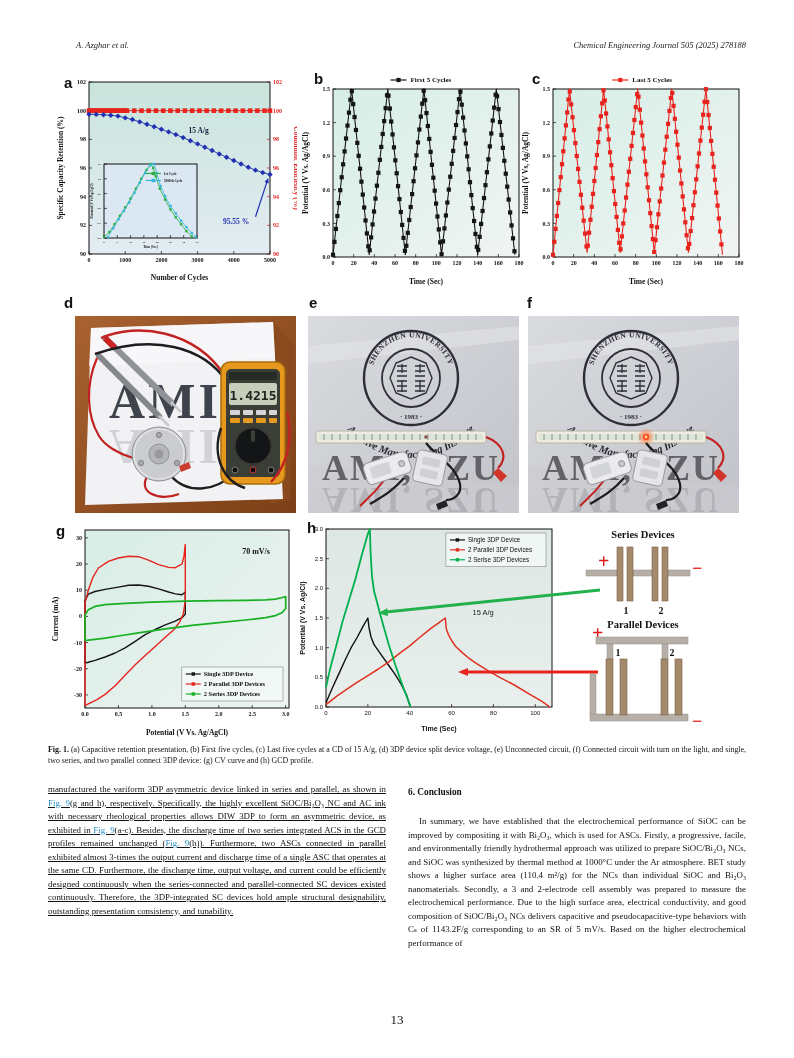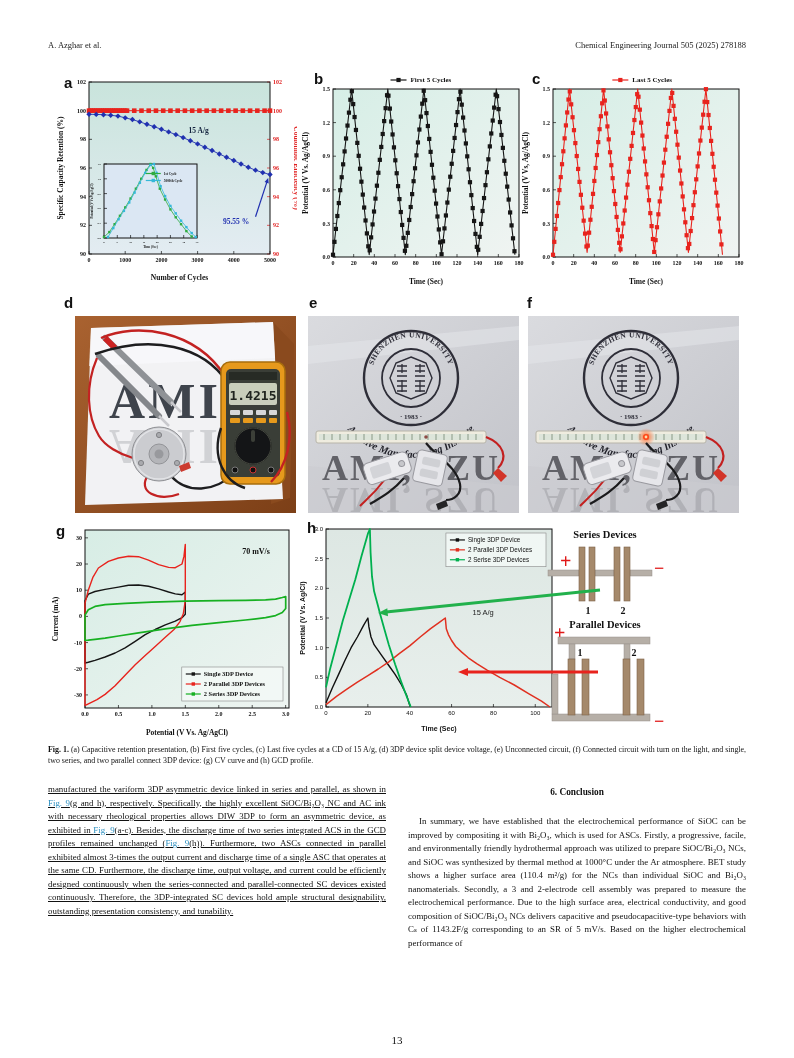--- a/index.html
+++ b/index.html
@@ -1,34 +1,34 @@
 <!DOCTYPE html>
 <html><head>
 <meta charset="utf-8">
 <style>
   html,body{margin:0;padding:0;background:#888;}
   .page{position:relative;width:794px;height:1058px;background:#fff;overflow:hidden;
         font-family:"Liberation Serif","DejaVu Serif",serif;color:#111;}
-  .hdr{position:absolute;top:40px;font-size:8.5px;color:#222;}
+  .hdr{position:absolute;top:40px;font-size:8.5px;font-style:italic;color:#222;margin-left:28px;}
   .hdr.left{left:48px;} .hdr.right{right:48px;}
   .panel-letter{position:absolute;font-family:"Liberation Sans","DejaVu Sans",sans-serif;
         font-weight:bold;font-size:15px;color:#111;z-index:6;}
   .chart,.photo,.diagram{position:absolute;}
   .chart svg,.photo svg,.diagram svg{display:block;width:100%;height:100%;}
   .chart-inset{position:absolute;left:34px;top:84px;width:112px;height:90px;z-index:3;}
   .overlay-arrows{position:absolute;left:300px;top:520px;width:460px;height:220px;z-index:5;pointer-events:none;}
   .caption{position:absolute;left:48px;top:744px;width:698px;font-size:7.9px;line-height:1.45;
         text-align:justify;color:#111;}
   .caption b{font-weight:bold;}
   .col{position:absolute;top:783px;width:338px;font-size:8.9px;line-height:1.52;text-align:justify;}
   .col.left{left:48px;text-decoration:underline;} .col.right{left:408px;}
-  .col .heading{font-weight:bold;font-size:9.3px;margin:2px 0 16px 0;text-align:center;}
+  .col .heading{font-weight:bold;font-size:9.3px;margin:2px 0 16px 0;text-align:left;}
   .para-indent{text-indent:11px;}
   .link{color:#2b8fc0;}
-  .pagenum{position:absolute;left:0;right:0;top:1012px;text-align:center;font-size:11px;margin-top:22px;}
+  .pagenum{position:absolute;left:0;right:0;top:1012px;text-align:center;font-size:13px;}
 </style>
 </head>
 <body>
 
 <div class="page">
 
   <div class="hdr left">A. Azghar et al.</div>
   <div class="hdr right">Chemical Engineering Journal 505 (2025) 278188</div>
 
   <div class="panel-letter" style="left:64px;top:74px">a</div>
@@ -930,21 +930,21 @@
         </g>
         <g transform="translate(122,152) rotate(12)">
           <rect x="-15" y="-16" width="30" height="32" rx="4" fill="#e6e6ea" stroke="#99999f"></rect>
           <rect x="-9" y="-10" width="18" height="8" rx="2" fill="#cfd0d4"></rect>
           <rect x="-9" y="2" width="18" height="8" rx="2" fill="#cfd0d4"></rect>
         </g>
       </g>
     </svg>
   </div>
 
-  <div class="diagram" style="left:522px;top:524px;width:206px;height:216px">
+  <div class="diagram" style="left:560px;top:524px;width:206px;height:216px">
     <svg viewBox="0 0 206 216">
       <g>
         <text x="83" y="14" text-anchor="middle" font-family="&quot;Liberation Serif&quot;,serif" font-weight="bold" font-size="10.5" fill="#111">Series Devices</text>
         <g fill="#b6afa7" stroke="#96908a" stroke-width="0.5">
           <rect x="26" y="46" width="31" height="6"></rect>
           <rect x="73" y="46" width="19" height="6"></rect>
           <rect x="108" y="46" width="22" height="6"></rect>
         </g>
         <g fill="#a5896b" stroke="#7d6148" stroke-width="0.6">
           <rect x="57" y="23" width="6" height="54"></rect>

